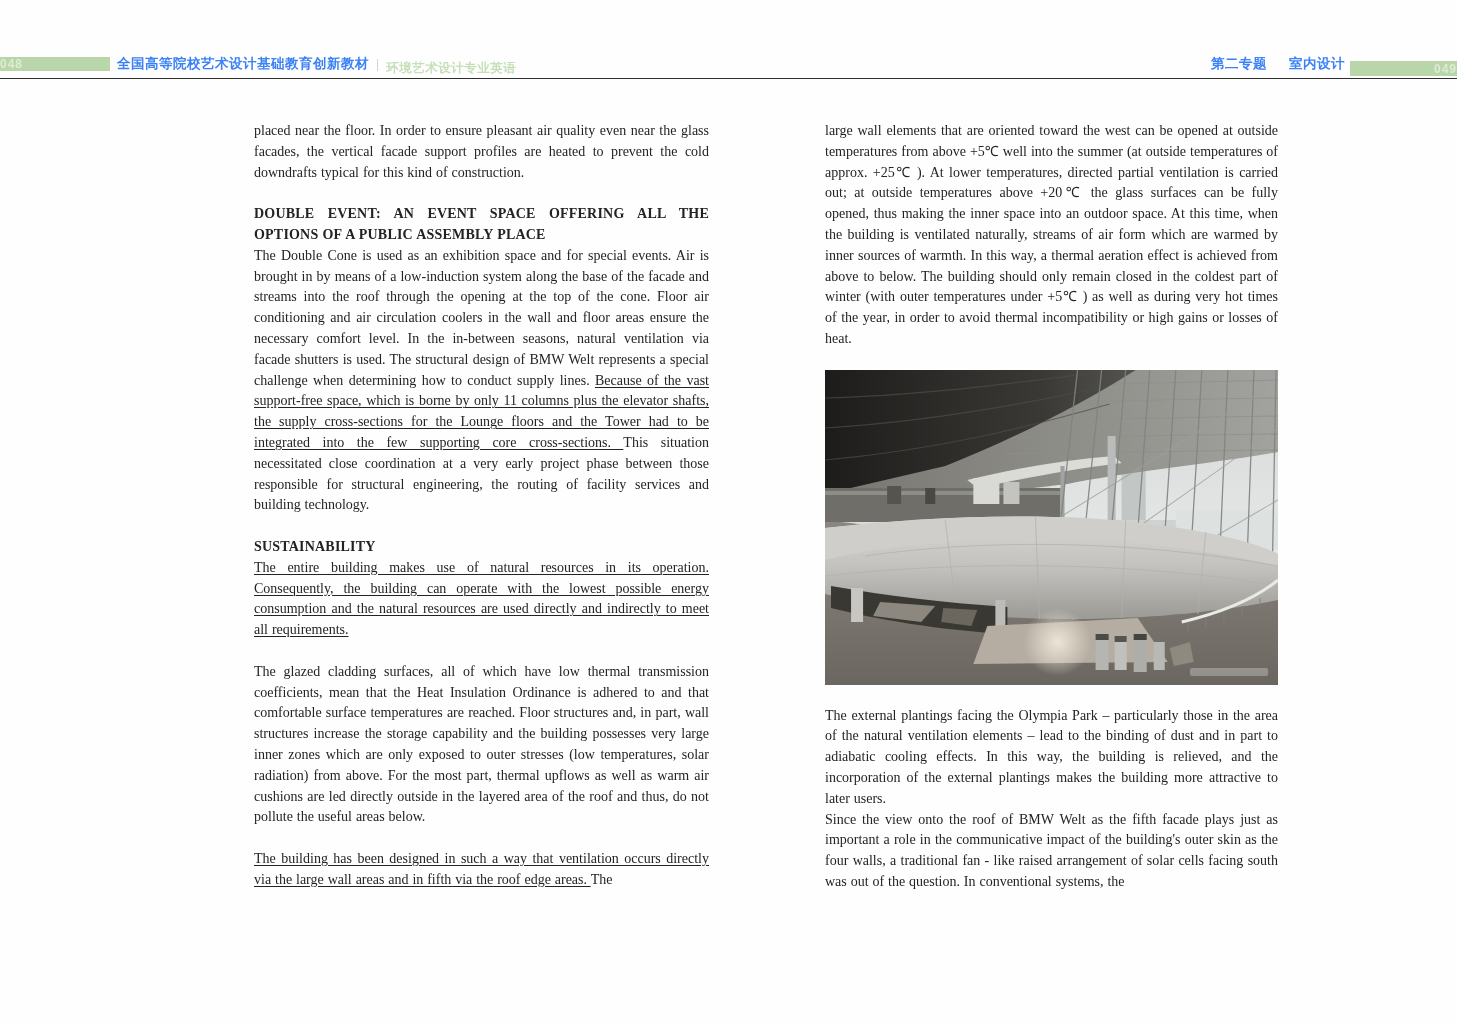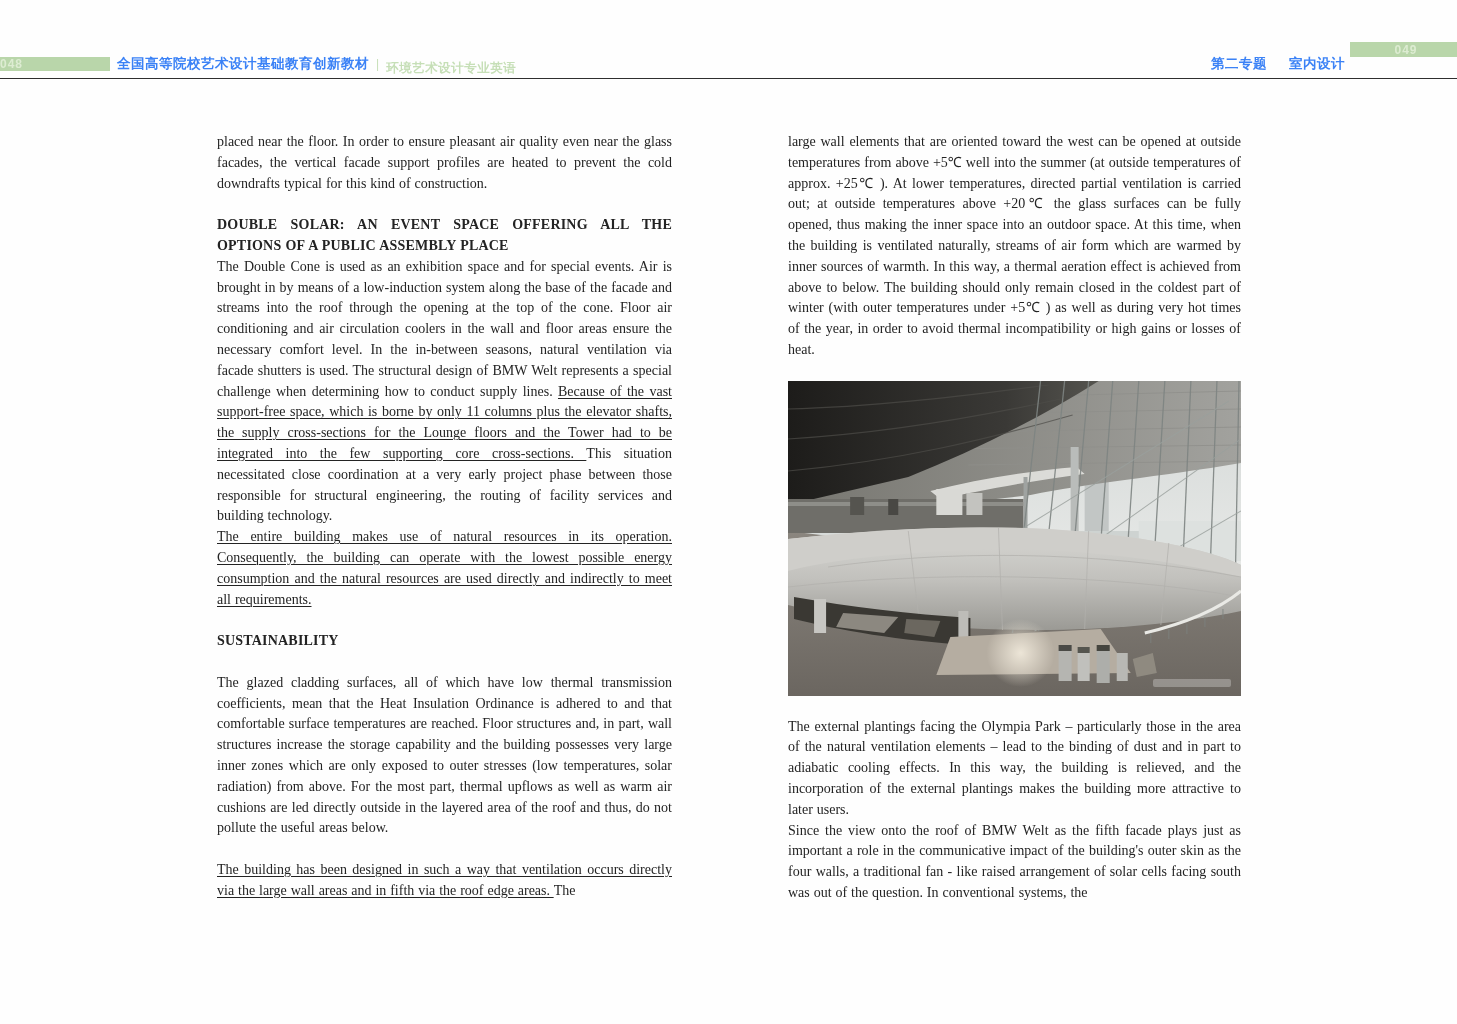--- a/index.html
+++ b/index.html
@@ -4,39 +4,39 @@
 <style>
   html,body{margin:0;padding:0;}
   body{width:1457px;height:1024px;overflow:hidden;background:#ffffff;
        font-family:"Liberation Serif", serif;}
   .page{position:relative;width:1457px;height:1024px;background:#fefefe;}
 
   
   .bar-left{position:absolute;left:0;top:57px;width:110px;height:14px;
             background:var(--accent-green,#b9d6aa);display:flex;align-items:center;
             padding-right:19px;box-sizing:border-box;}
-  .bar-right{position:absolute;left:1350px;right:0;top:42px;height:15px;
+  .bar-right{position:absolute;left:1350px;right:0;top:61px;height:15px;
              background:var(--accent-green,#b9d6aa);display:flex;align-items:center;
-             justify-content:center;padding-left:5px;box-sizing:border-box;}
+             justify-content:flex-end;padding-left:5px;box-sizing:border-box;}
   .pagenum{font-family:"Liberation Sans",sans-serif;font-size:12px;font-weight:700;
            color:var(--pagenum-green,#ddecd2);letter-spacing:1px;line-height:1;}
   .header-left-text{position:absolute;left:117px;top:52px;height:24px;
                     display:flex;align-items:center;gap:7px;white-space:nowrap;}
   .header-right-text{position:absolute;right:112px;top:52px;height:24px;
                      display:flex;align-items:center;gap:22px;white-space:nowrap;}
   .title-cn{font-family:"Liberation Sans",sans-serif;font-size:13.5px;font-weight:600;
             color:#3b82f6;letter-spacing:0.5px;}
   .subtitle-cn{font-family:"Liberation Sans",sans-serif;font-size:12.5px;font-weight:600;
                color:var(--subtitle-green,#c6dfb7);letter-spacing:0.5px;margin-top:9px;}
   .sep-cn{color:var(--subtitle-green,#c6dfb7);font-family:"Liberation Sans",sans-serif;
           font-size:12px;}
   .rule{position:absolute;left:0;right:0;top:78px;height:1px;background:#2e2e2e;}
 
   
-  .col{position:absolute;top:132px;}
+  .col{position:absolute;top:121px;margin-left:37px;}
   .col-left{left:217px;width:455px;}
   .col-right{left:788px;width:453px;}
   .para{font-size:14px;line-height:20.8px;text-align:justify;margin:0;color:#232323;
         word-spacing:0.4px;}
   .mt{margin-top:20.8px;}
   .heading{font-weight:bold;letter-spacing:0.2px;}
   .b{font-weight:bold;}
   .u{text-decoration:underline;text-underline-offset:2px;text-decoration-thickness:1px;}
 
   
@@ -63,24 +63,24 @@
     <span class="title-cn">第二专题</span>
     <span class="title-cn">室内设计</span>
   </div>
   <div class="bar-right">
     <span class="pagenum">049</span>
   </div>
   <div class="rule"></div>
 
   <div class="col col-left">
     <p class="para"><span>placed near the floor. In order to ensure pleasant air quality even near the glass facades, the vertical facade support profiles are heated to prevent the cold downdrafts typical for this kind of construction.</span></p>
-    <p class="para heading mt"><span class="b">DOUBLE SOLAR:</span><span> AN EVENT SPACE OFFERING ALL THE OPTIONS OF A PUBLIC ASSEMBLY PLACE</span></p>
+    <p class="para heading mt"><span class="b">DOUBLE EVENT:</span><span> AN EVENT SPACE OFFERING ALL THE OPTIONS OF A PUBLIC ASSEMBLY PLACE</span></p>
     <p class="para"><span>The Double Cone is used as an exhibition space and for special events. Air is brought in by means of a low-induction system along the base of the facade and streams into the roof through the opening at the top of the cone. Floor air conditioning and air circulation coolers in the wall and floor areas ensure the necessary comfort level. In the in-between seasons, natural ventilation via facade shutters is used. The structural design of BMW Welt represents a special challenge when determining how to conduct supply lines. </span><span class="u">Because of the vast support-free space, which is borne by only 11 columns plus the elevator shafts, the supply cross-sections for the Lounge floors and the Tower had to be integrated into the few supporting core cross-sections. </span><span>This situation necessitated close coordination at a very early project phase between those responsible for structural engineering, the routing of facility services and building technology.</span></p>
+    <p class="para heading mt"><span class="b">SUSTAINABILITY</span></p>
     <p class="para"><span class="u">The entire building makes use of natural resources in its operation. Consequently, the building can operate with the lowest possible energy consumption and the natural resources are used directly and indirectly to meet all requirements.</span></p>
-    <p class="para heading mt"><span class="b">SUSTAINABILITY</span></p>
     <p class="para mt"><span>The glazed cladding surfaces, all of which have low thermal transmission coefficients, mean that the Heat Insulation Ordinance is adhered to and that comfortable surface temperatures are reached. Floor structures and, in part, wall structures increase the storage capability and the building possesses very large inner zones which are only exposed to outer stresses (low temperatures, solar radiation) from above. For the most part, thermal upflows as well as warm air cushions are led directly outside in the layered area of the roof and thus, do not pollute the useful areas below.</span></p>
     <p class="para mt"><span class="u">The building has been designed in such a way that ventilation occurs directly via the large wall areas and in fifth via the roof edge areas. </span><span>The</span></p>
   </div>
 
   <div class="col col-right">
     <p class="para"><span>large wall elements that are oriented toward the west can be opened at outside temperatures from above +5℃ well into the summer (at outside temperatures of approx. +25℃ ). At lower temperatures, directed partial ventilation is carried out; at outside temperatures above +20℃ the glass surfaces can be fully opened, thus making the inner space into an outdoor space. At this time, when the building is ventilated naturally, streams of air form which are warmed by inner sources of warmth. In this way, a thermal aeration effect is achieved from above to below. The building should only remain closed in the coldest part of winter (with outer temperatures under +5℃ ) as well as during very hot times of the year, in order to avoid thermal incompatibility or high gains or losses of heat.</span></p>
 
     <figure class="photo">
       <svg viewBox="0 0 452 315" preserveAspectRatio="none">
         <defs>

